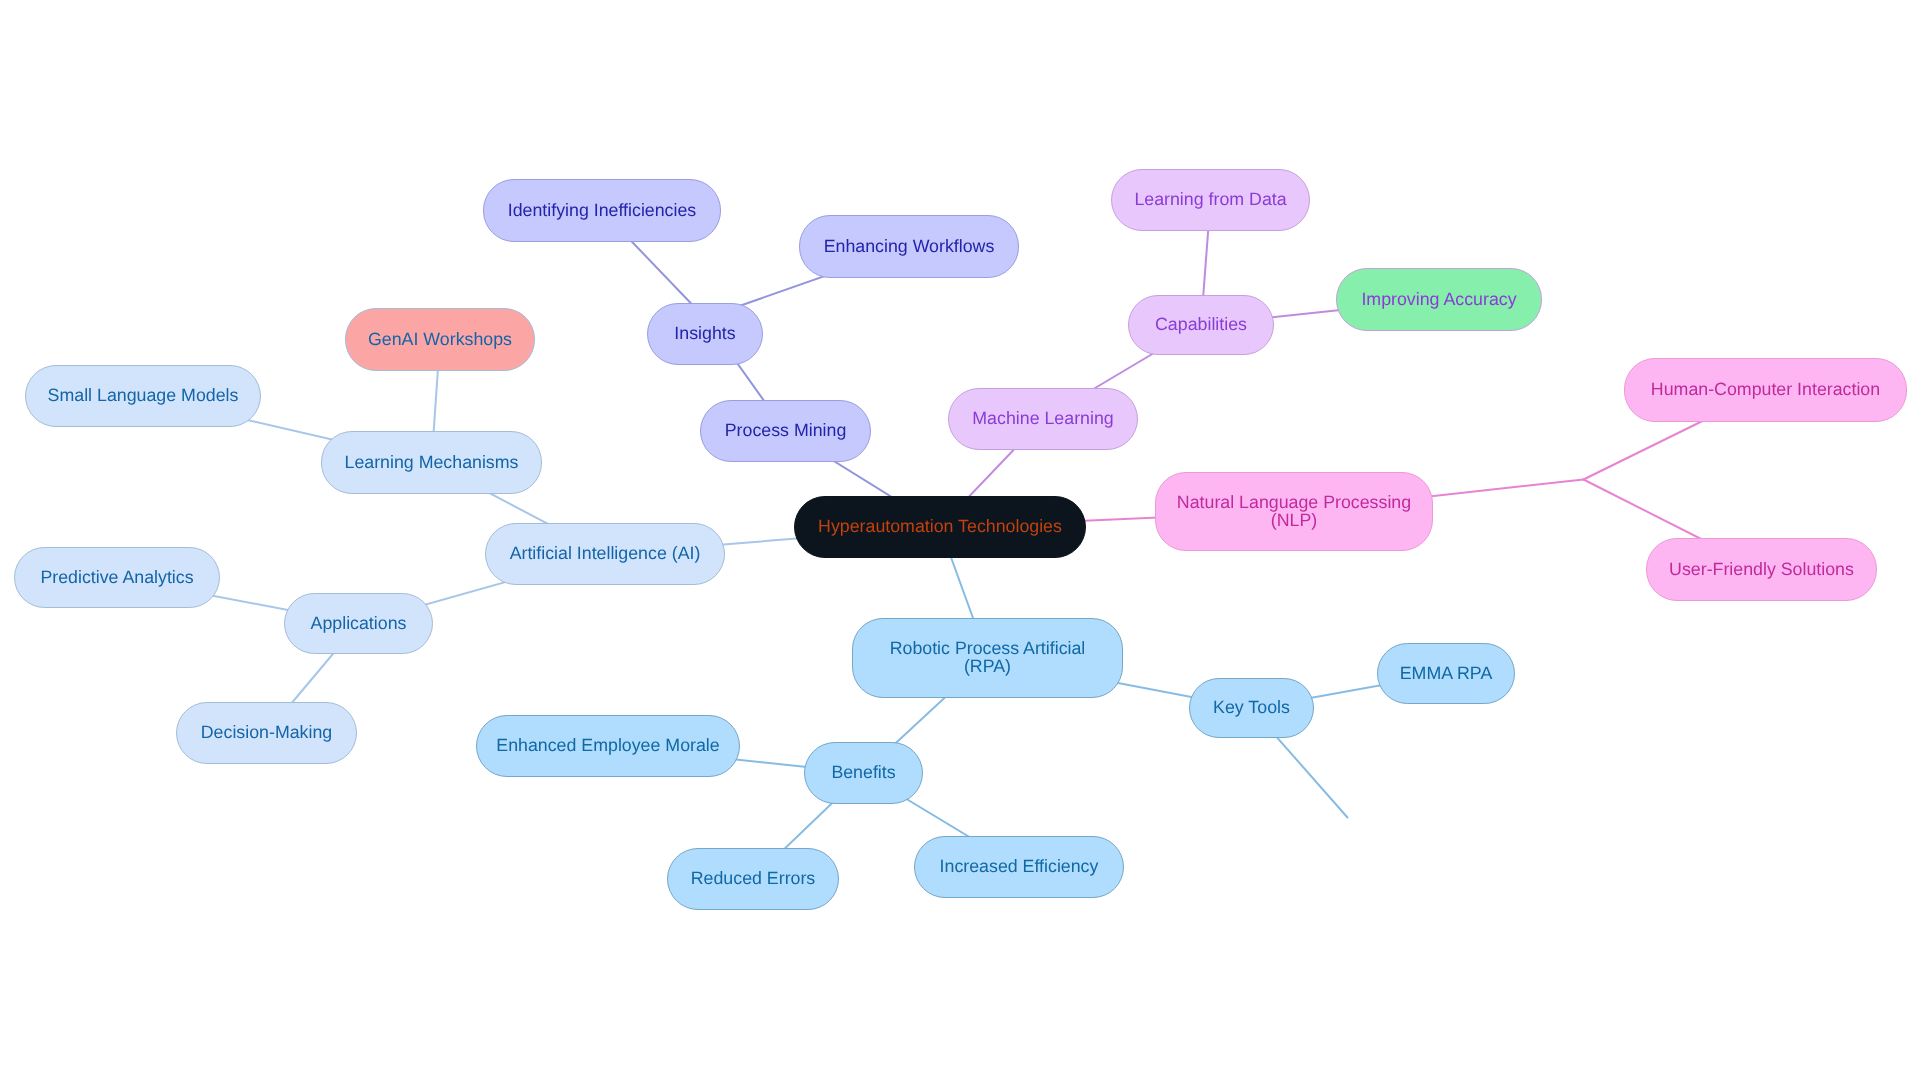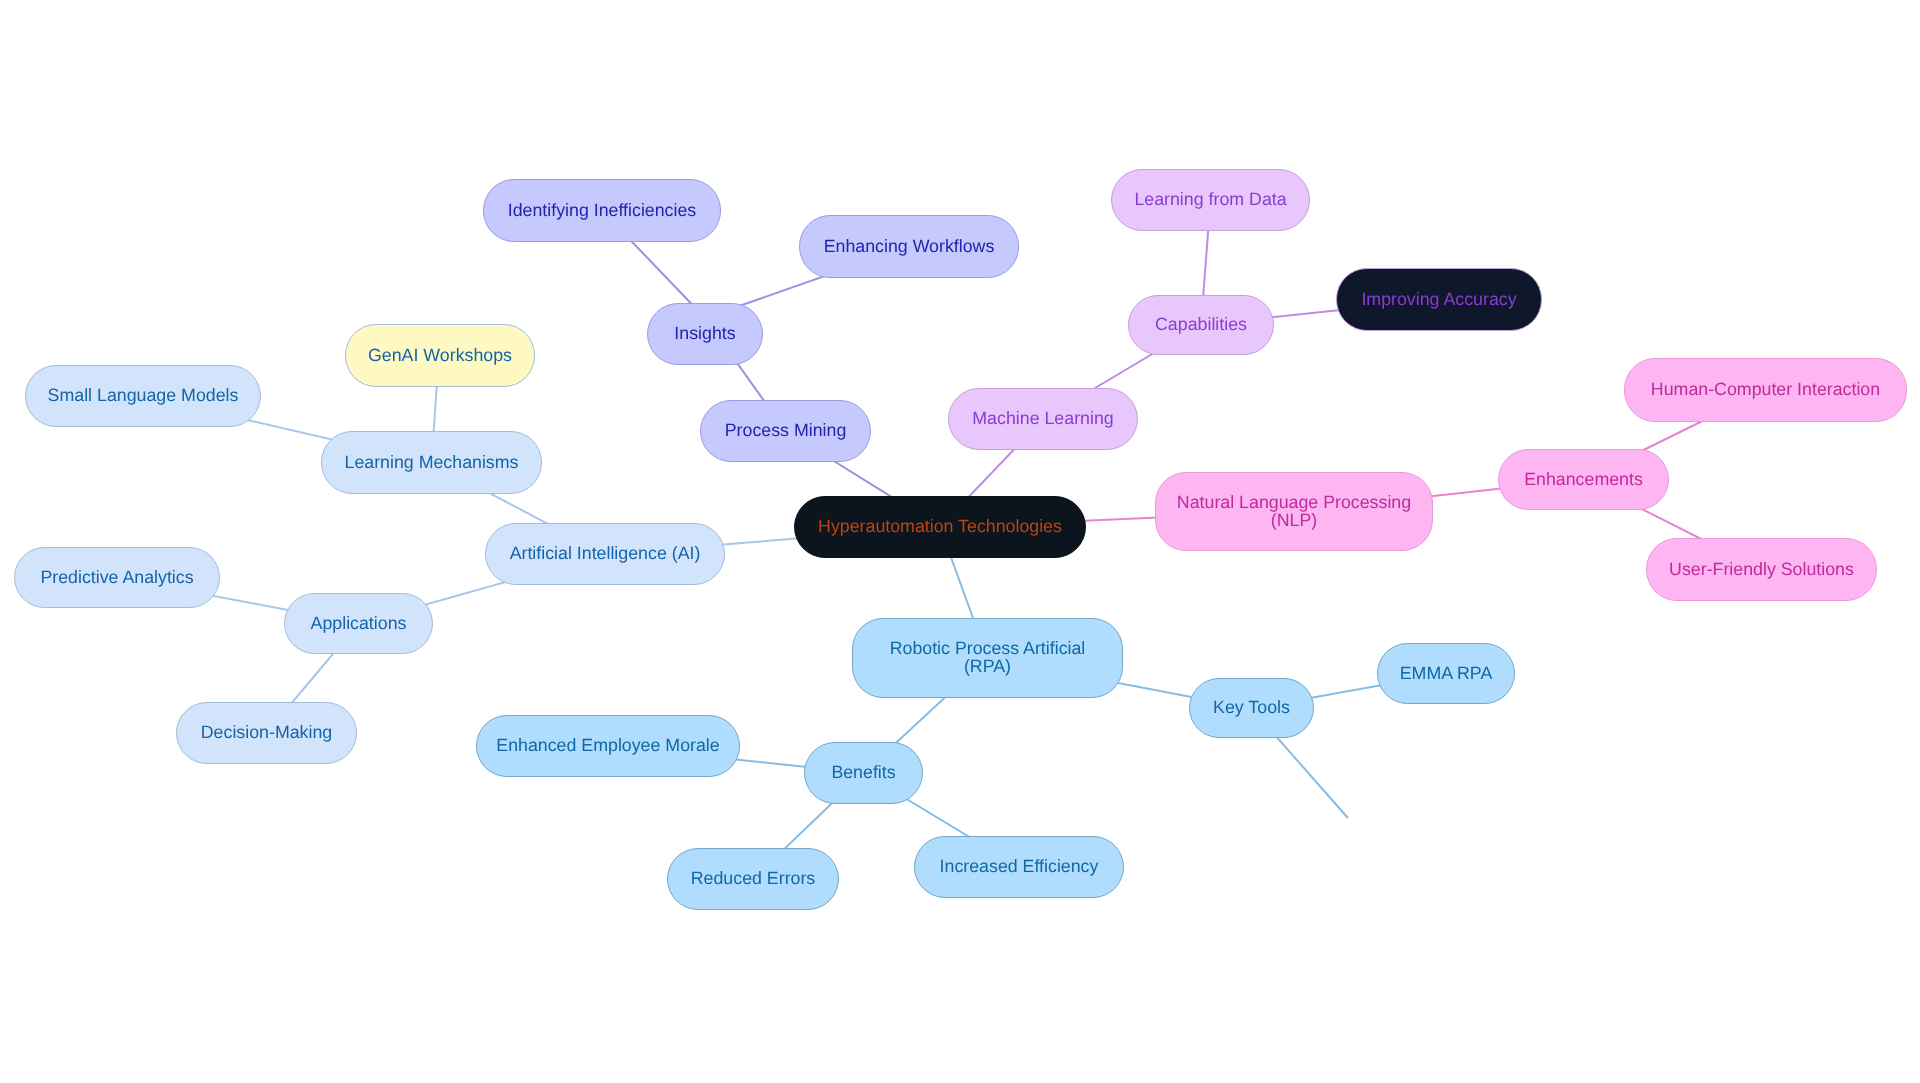--- a/index.html
+++ b/index.html
@@ -57,21 +57,21 @@
       </div>
     <div class="mm-node" style="left:485px;top:523px;width:240px;height:62px;background:#d2e4fb;border-color:#a3bdd6;color:#1464a8">
         <span class="mm-label"><span class="mm-line">Artificial Intelligence (AI)</span></span>
       </div>
     <div class="mm-node" style="left:321px;top:431px;width:221px;height:63px;background:#d2e4fb;border-color:#a3bdd6;color:#1464a8">
         <span class="mm-label"><span class="mm-line">Learning Mechanisms</span></span>
       </div>
     <div class="mm-node" style="left:25px;top:365px;width:236px;height:62px;background:#d2e4fb;border-color:#a3bdd6;color:#1464a8">
         <span class="mm-label"><span class="mm-line">Small Language Models</span></span>
       </div>
-    <div class="mm-node" style="left:345px;top:324px;width:190px;height:63px;background:#fef9c3;border-color:#a3bdd6;color:#1464a8">
+    <div class="mm-node" style="left:345px;top:308px;width:190px;height:63px;background:#fca5a5;border-color:#a3bdd6;color:#1464a8">
         <span class="mm-label"><span class="mm-line">GenAI Workshops</span></span>
       </div>
     <div class="mm-node" style="left:284px;top:593px;width:149px;height:61px;background:#d2e4fb;border-color:#a3bdd6;color:#1464a8">
         <span class="mm-label"><span class="mm-line">Applications</span></span>
       </div>
     <div class="mm-node" style="left:14px;top:547px;width:206px;height:61px;background:#d2e4fb;border-color:#a3bdd6;color:#1464a8">
         <span class="mm-label"><span class="mm-line">Predictive Analytics</span></span>
       </div>
     <div class="mm-node" style="left:176px;top:702px;width:181px;height:62px;background:#d2e4fb;border-color:#a3bdd6;color:#1464a8">
         <span class="mm-label"><span class="mm-line">Decision-Making</span></span>
@@ -90,28 +90,25 @@
       </div>
     <div class="mm-node" style="left:948px;top:388px;width:190px;height:62px;background:#e8c8fc;border-color:#c79fdd;color:#8a3bd6">
         <span class="mm-label"><span class="mm-line">Machine Learning</span></span>
       </div>
     <div class="mm-node" style="left:1128px;top:295px;width:146px;height:60px;background:#e8c8fc;border-color:#c79fdd;color:#8a3bd6">
         <span class="mm-label"><span class="mm-line">Capabilities</span></span>
       </div>
     <div class="mm-node" style="left:1111px;top:169px;width:199px;height:62px;background:#e8c8fc;border-color:#c79fdd;color:#8a3bd6">
         <span class="mm-label"><span class="mm-line">Learning from Data</span></span>
       </div>
-    <div class="mm-node" style="left:1336px;top:268px;width:206px;height:63px;background:#0f172a;border-color:#c79fdd;color:#8a3bd6">
+    <div class="mm-node" style="left:1336px;top:268px;width:206px;height:63px;background:#86efac;border-color:#c79fdd;color:#8a3bd6">
         <span class="mm-label"><span class="mm-line">Improving Accuracy</span></span>
       </div>
     <div class="mm-node" style="left:1155px;top:472px;width:278px;height:79px;background:#fdb6f2;border-color:#eb9ad7;color:#c02a9c">
         <span class="mm-label"><span class="mm-line">Natural Language Processing</span><br><span class="mm-line">(NLP)</span></span>
-      </div>
-    <div class="mm-node" style="left:1498px;top:449px;width:171px;height:61px;background:#fdb6f2;border-color:#eb9ad7;color:#c02a9c">
-        <span class="mm-label"><span class="mm-line">Enhancements</span></span>
       </div>
     <div class="mm-node" style="left:1624px;top:358px;width:283px;height:64px;background:#fdb6f2;border-color:#eb9ad7;color:#c02a9c">
         <span class="mm-label"><span class="mm-line">Human-Computer Interaction</span></span>
       </div>
     <div class="mm-node" style="left:1646px;top:538px;width:231px;height:63px;background:#fdb6f2;border-color:#eb9ad7;color:#c02a9c">
         <span class="mm-label"><span class="mm-line">User-Friendly Solutions</span></span>
       </div>
     <div class="mm-node" style="left:852px;top:618px;width:271px;height:80px;background:#b0dcfd;border-color:#74a7c8;color:#1068a5">
         <span class="mm-label"><span class="mm-line">Robotic Process Artificial</span><br><span class="mm-line">(RPA)</span></span>
       </div>

